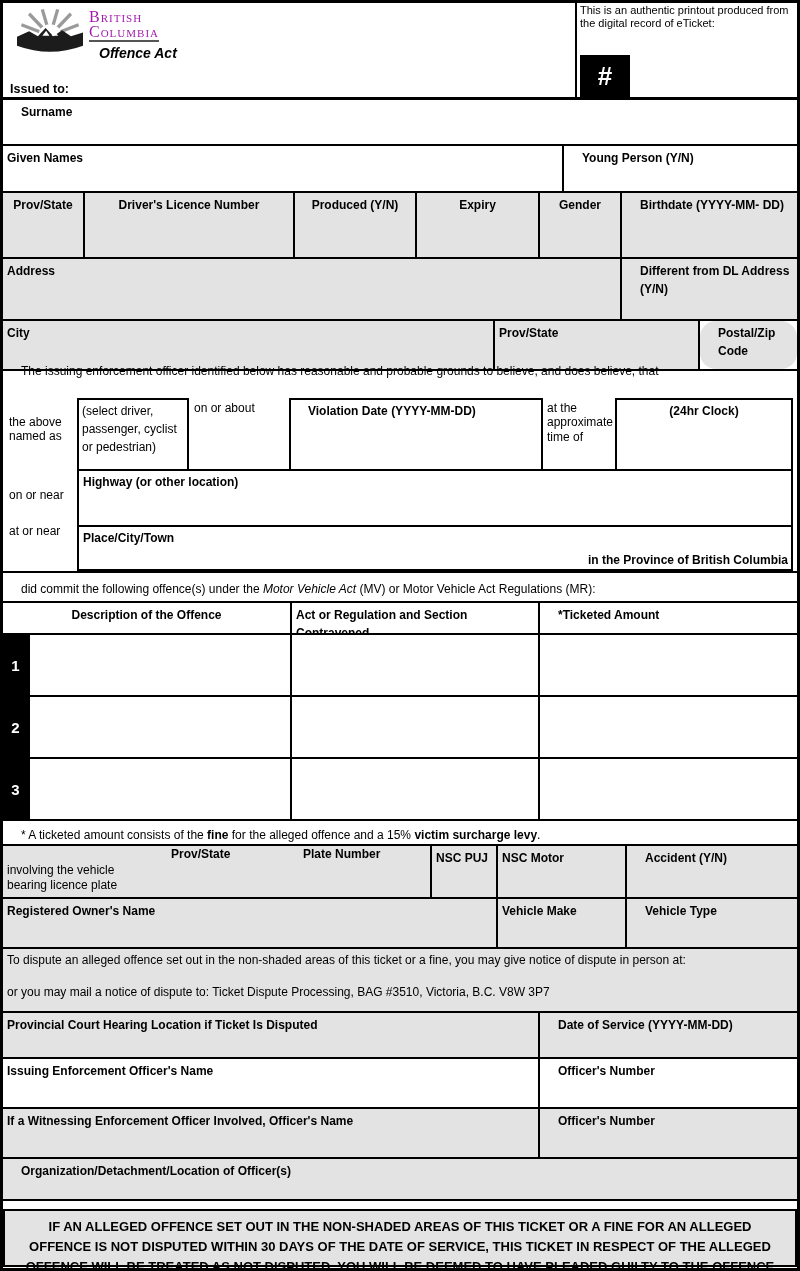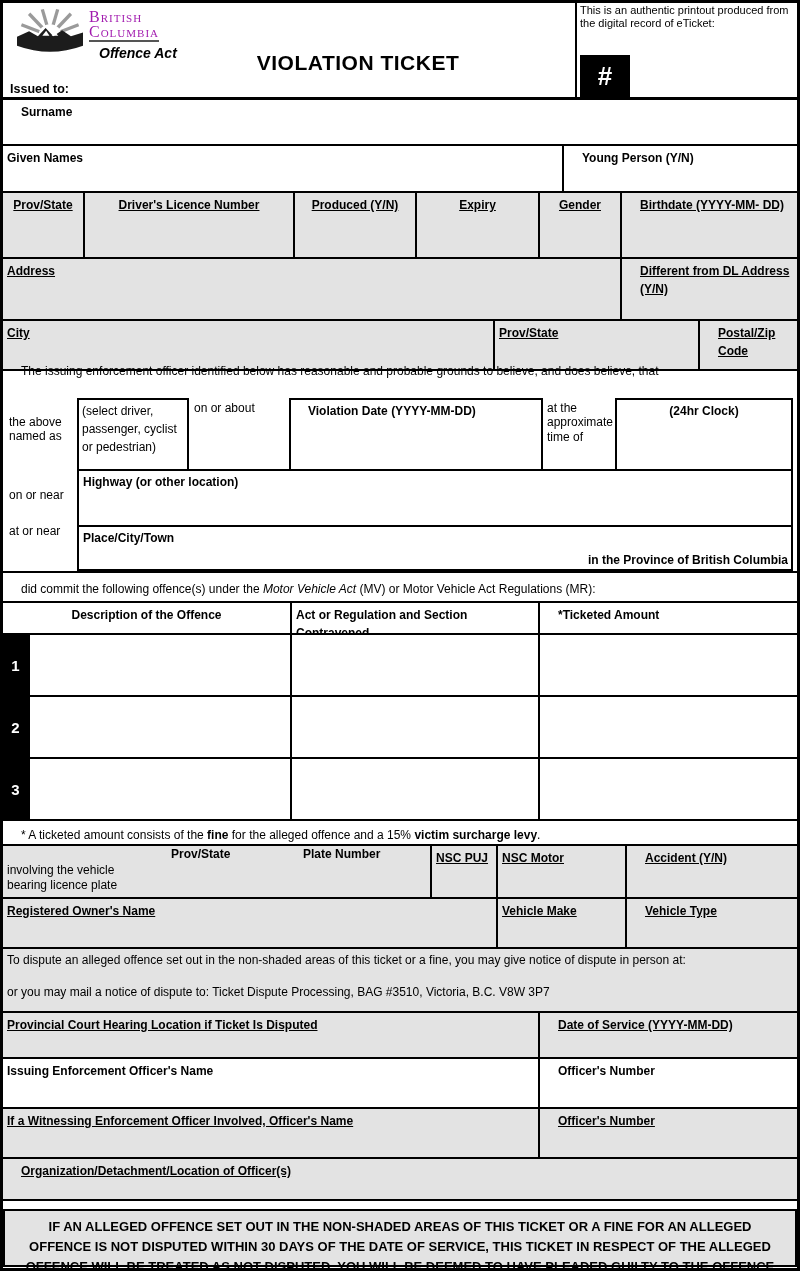--- a/index.html
+++ b/index.html
@@ -9,21 +9,21 @@
     box-sizing:border-box;
     border:3px solid #000;
     background:#fff;
     font-family:"Liberation Sans","DejaVu Sans",sans-serif;
     color:#000;
     overflow:hidden;
   }
   .row{position:absolute;left:0;right:0;display:flex;box-sizing:border-box;border-bottom:2px solid #000;}
   .cell{position:relative;box-sizing:border-box;border-right:2px solid #000;padding:2px 4px;overflow:hidden;}
   .cell:last-child{border-right:none;padding-left:18px;}
-  .gray{background:#e3e3e3;text-decoration:underline;}
+  .gray{background:#e3e3e3;}
   .lbl{font-weight:bold;font-size:12px;line-height:1.15;}
   .plain{font-weight:normal;font-size:12px;line-height:1.2;}
   .ctr{text-align:center;}
   .abs{position:absolute;}
 
   
   .hdr{height:97px;border-bottom:3px solid #000;}
   .logo-wrap{position:absolute;left:14px;top:4px;width:66px;height:52px;}
   .logo-text{position:absolute;left:86px;top:6px;font-family:"Liberation Serif","DejaVu Serif",serif;
              font-variant:small-caps;font-size:16px;line-height:0.95;letter-spacing:1px;color:#a21caf;}
@@ -68,21 +68,20 @@
         <path d="M0,52 L22,42 L38,51 L52,36 L66,51 L82,40 L98,51 L120,44 L120,68 Q60,90 0,68 Z" fill="#1c1c1c"></path>
         <path d="M46,50 L53,41 L59,50 Z" fill="#fff"></path>
         <path d="M63,50 L69,43 L75,50 Z" fill="#fff"></path>
       </svg>
     </div>
     <div class="logo-text">
       <span>British</span><br>
       <span class="ul">Columbia</span>
     </div>
     <div class="offence-act">Offence Act</div>
-    <div class="vt-title">VIOLATION TICKET</div>
     <div class="issued">Issued to:</div>
     <div class="auth-box">
       <div class="auth-text">This is an authentic printout produced from the digital record of eTicket:</div>
       <div class="hash-box">
         <span>#</span>
       </div>
     </div>
   </div>
 
   <div class="row" style="top:97px;height:46px;">
@@ -130,21 +129,21 @@
     </div>
   </div>
 
   <div class="row" style="top:318px;height:50px;">
     <div class="cell gray" style="width:492px;">
       <span class="lbl">City</span>
     </div>
     <div class="cell gray" style="width:205px;">
       <span class="lbl">Prov/State</span>
     </div>
-    <div class="cell gray" style="flex:1;">
+    <div class="cell gray" style="flex:1;border-radius:16px;">
       <span class="lbl">Postal/Zip Code</span>
     </div>
   </div>
 
   <div class="row" style="top:356px;height:22px;border-bottom:none;">
     <div class="cell" style="flex:1;border-right:none;">
       <span class="plain">The issuing enforcement officer identified below has reasonable and probable grounds to believe, and does believe, that</span>
     </div>
   </div>
 

